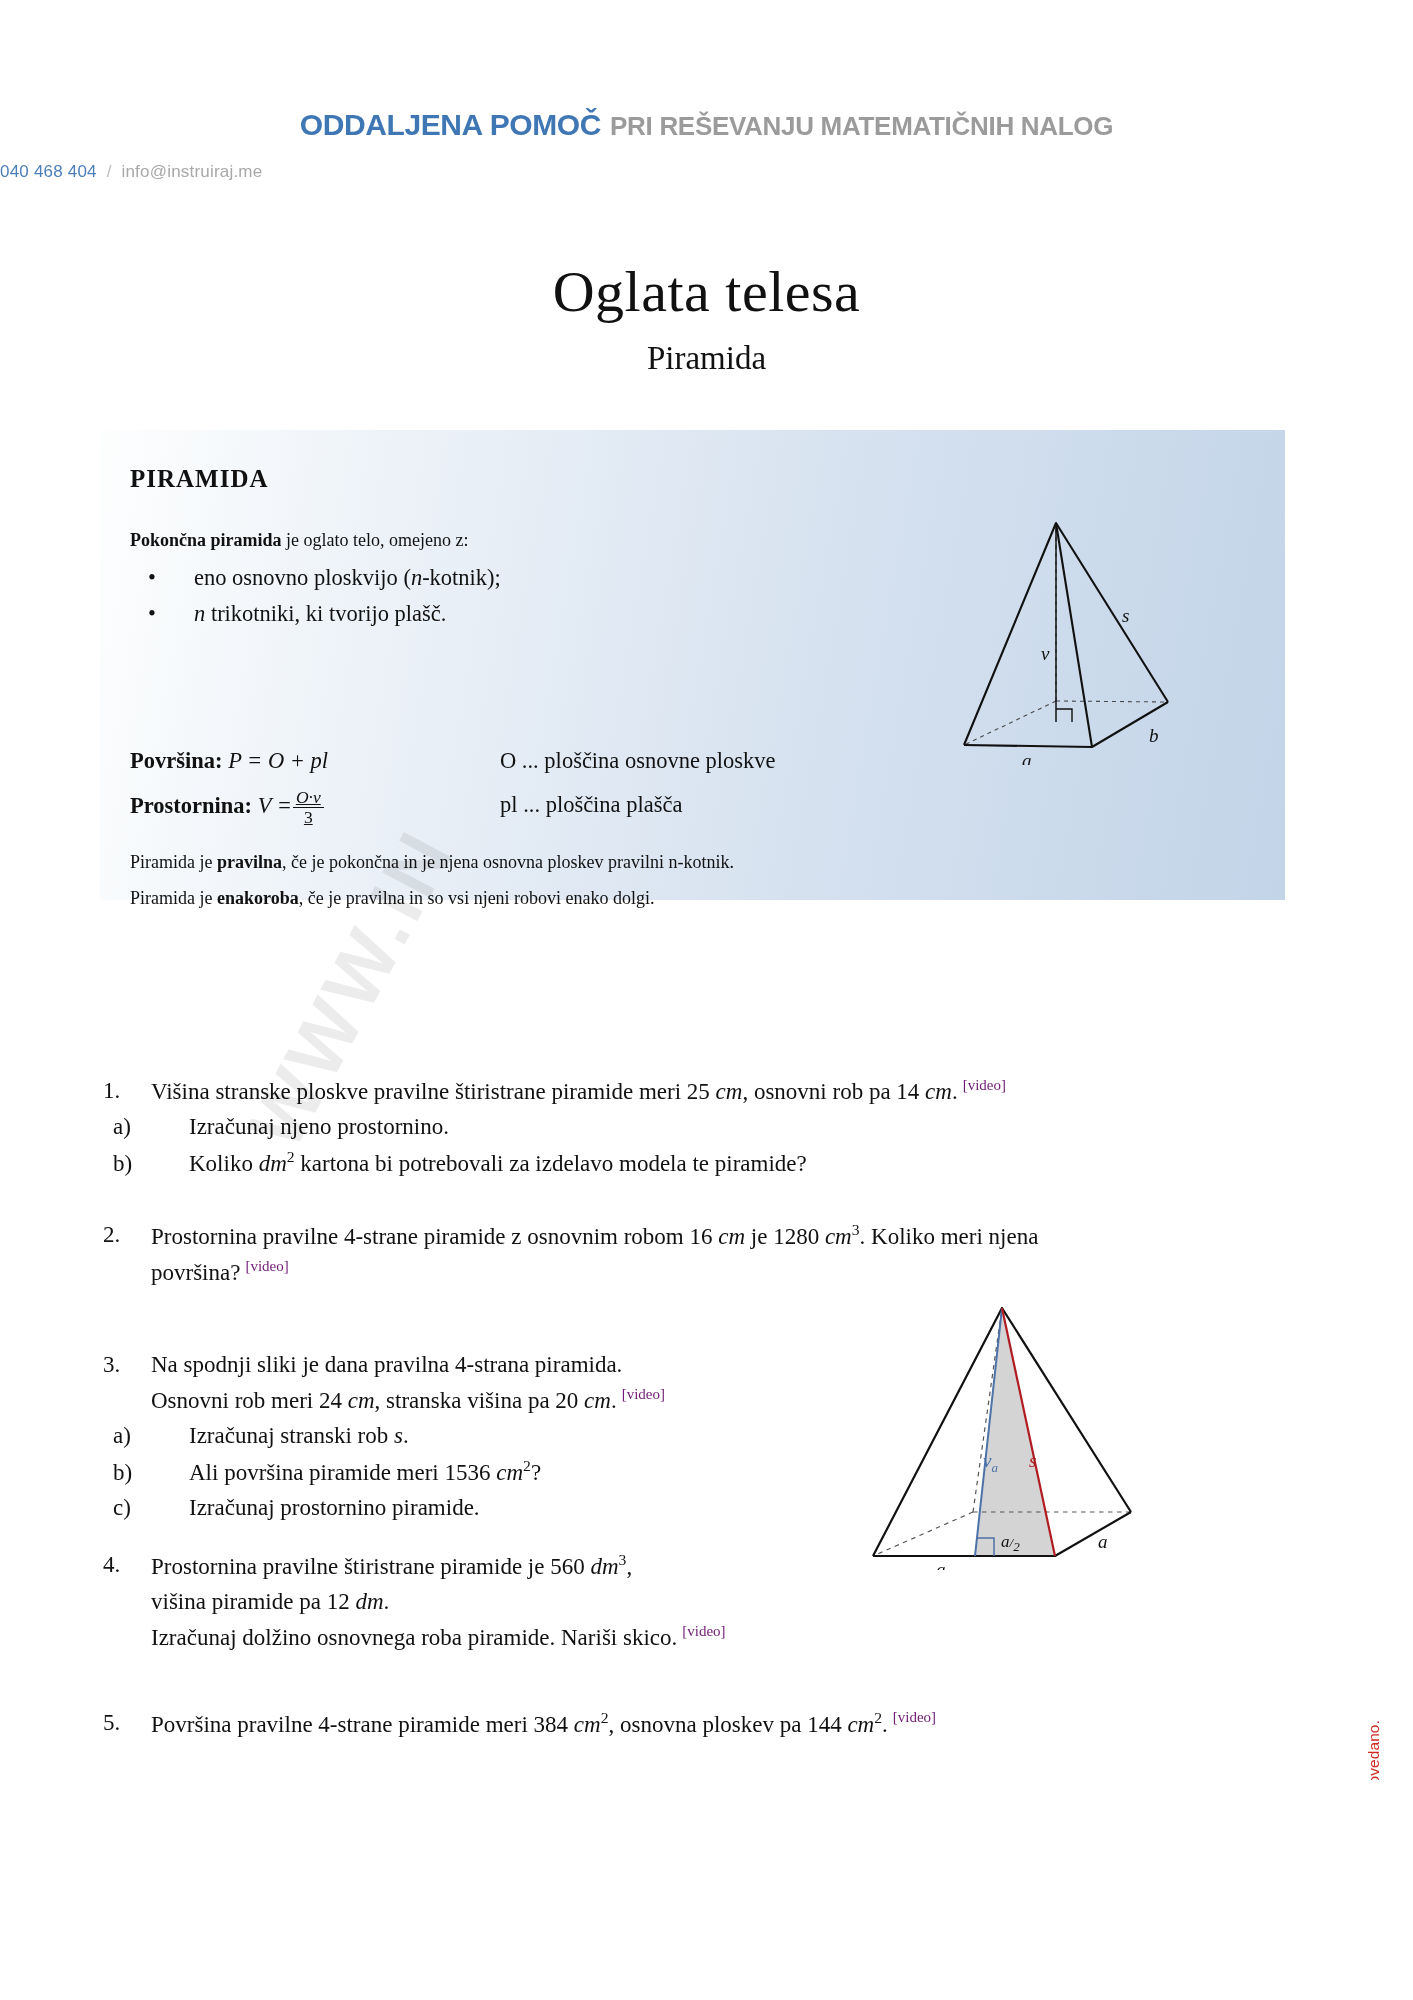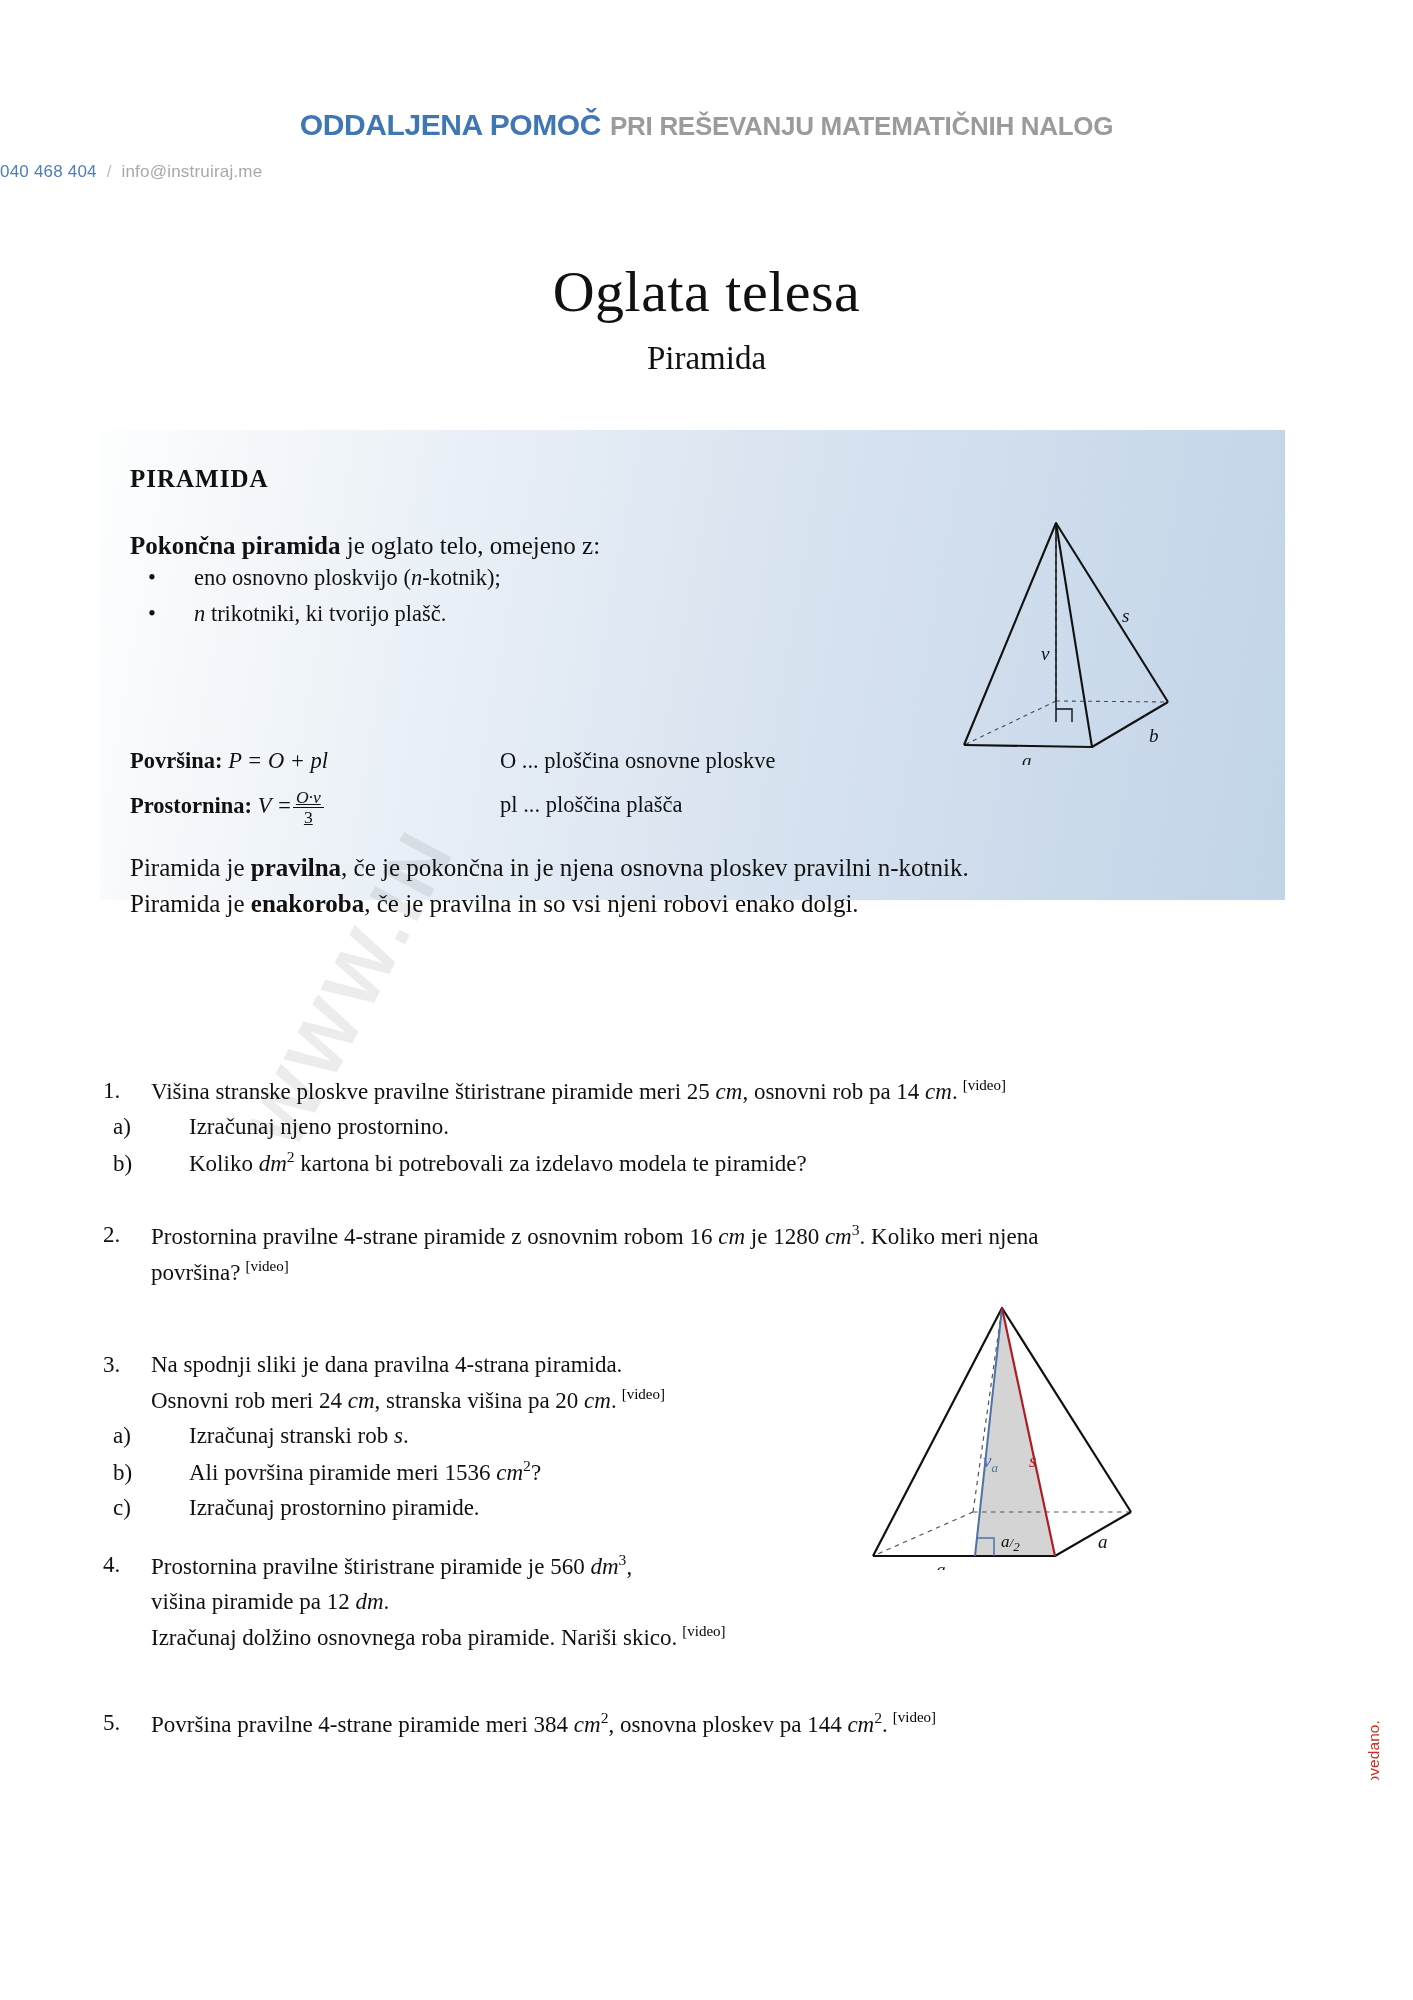--- a/index.html
+++ b/index.html
@@ -89,21 +89,21 @@
     left: 30px;
     top: 35px;
     font-size: 25px;
     font-weight: bold;
     letter-spacing: 1px;
     color: #111;
   }
   .t-line {
     position: absolute;
     left: 30px;
-    font-size: 25px;
+    font-size: 18px;
     color: #111;
     line-height: 1.42;
     white-space: nowrap;
     text-align: right;
   }
   .t-block {
     position: absolute;
     left: 30px;
     font-size: 22.5px;
     color: #111;
@@ -168,21 +168,21 @@
   }
   .ex .body { margin-left: 48px; }
   .sub {
     display: block;
     margin-left: 38px;
     text-indent: -38px;
     padding-left: 0;
   }
   .sub .lbl { display: inline-block; width: 38px; }
   .vid {
-    color: #000000;
+    color: #701a75;
     font-size: 15px;
     vertical-align: 0.62em;
     margin-left: 5px;
     letter-spacing: 0;
     font-family: "Liberation Serif", serif;
   }
   sup.pw { font-size: 0.68em; vertical-align: 0.55em; }
 
   
   .watermark {

